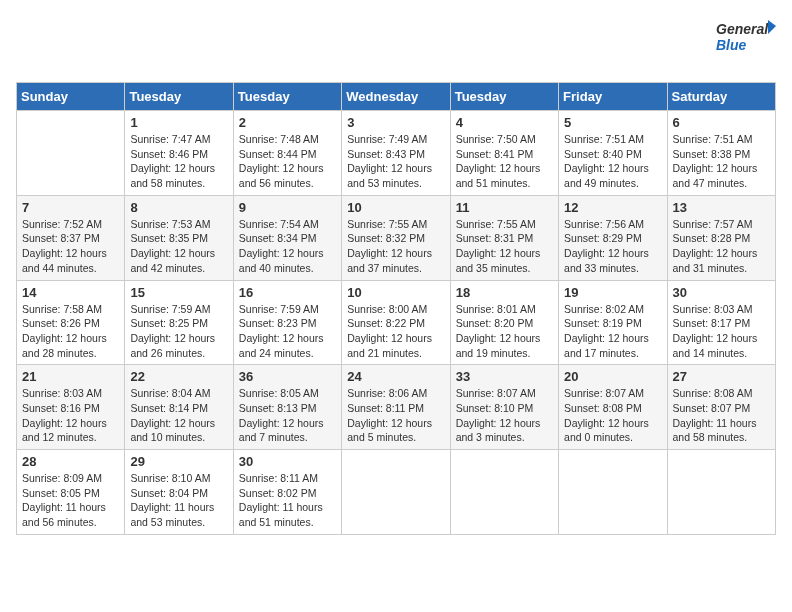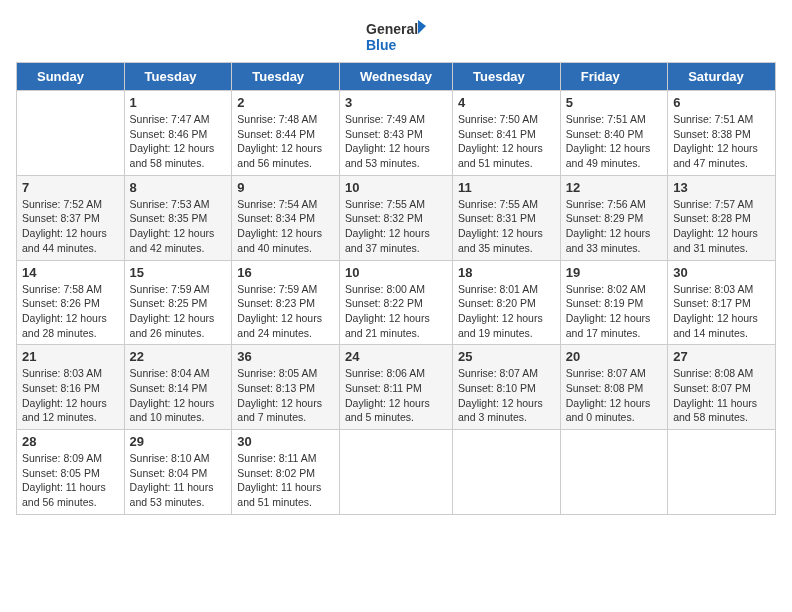--- a/index.html
+++ b/index.html
@@ -5,23 +5,24 @@
     * { box-sizing: border-box; margin: 0; padding: 0; }
     body {
       font-family: Arial, sans-serif;
       background: #fff;
       width: 792px;
       min-height: 612px;
       padding: 16px;
     }
     .header {
       display: flex;
-      justify-content: center;
+      justify-content: flex-end;
       align-items: flex-start;
-      margin-bottom: 6px;
+      margin-bottom: 26px;
+      font-style: italic;
     }
     .logo {
       display: flex;
       align-items: center;
       gap: 4px;
     }
     .title-block {
       text-align: right;
     }
     .month-title {
@@ -34,21 +35,21 @@
       color: #555;
     }
     .calendar {
       width: 100%;
       border-collapse: collapse;
       font-size: 11px;
     }
     .calendar th {
       background: #2d6db5;
       color: #fff;
-      padding: 6px 20px;
+      padding: 6px 4px;
       text-align: left;
       font-size: 13px;
       font-weight: bold;
       border: 1px solid #ccc;
     }
     .calendar td {
       border: 1px solid #ccc;
       vertical-align: top;
       padding: 4px 5px;
       width: 108px;
@@ -202,21 +203,21 @@
         </td>
         <td>
           <span class="day-num">36</span>
           <div class="day-info">Sunrise: 8:05 AM<br>Sunset: 8:13 PM<br>Daylight: 12 hours and 7 minutes.</div>
         </td>
         <td>
           <span class="day-num">24</span>
           <div class="day-info">Sunrise: 8:06 AM<br>Sunset: 8:11 PM<br>Daylight: 12 hours and 5 minutes.</div>
         </td>
         <td>
-          <span class="day-num">25</span>
+          <span class="day-num">33</span>
           <div class="day-info">Sunrise: 8:07 AM<br>Sunset: 8:10 PM<br>Daylight: 12 hours and 3 minutes.</div>
         </td>
         <td>
           <span class="day-num">20</span>
           <div class="day-info">Sunrise: 8:07 AM<br>Sunset: 8:08 PM<br>Daylight: 12 hours and 0 minutes.</div>
         </td>
         <td>
           <span class="day-num">27</span>
           <div class="day-info">Sunrise: 8:08 AM<br>Sunset: 8:07 PM<br>Daylight: 11 hours and 58 minutes.</div>
         </td>

